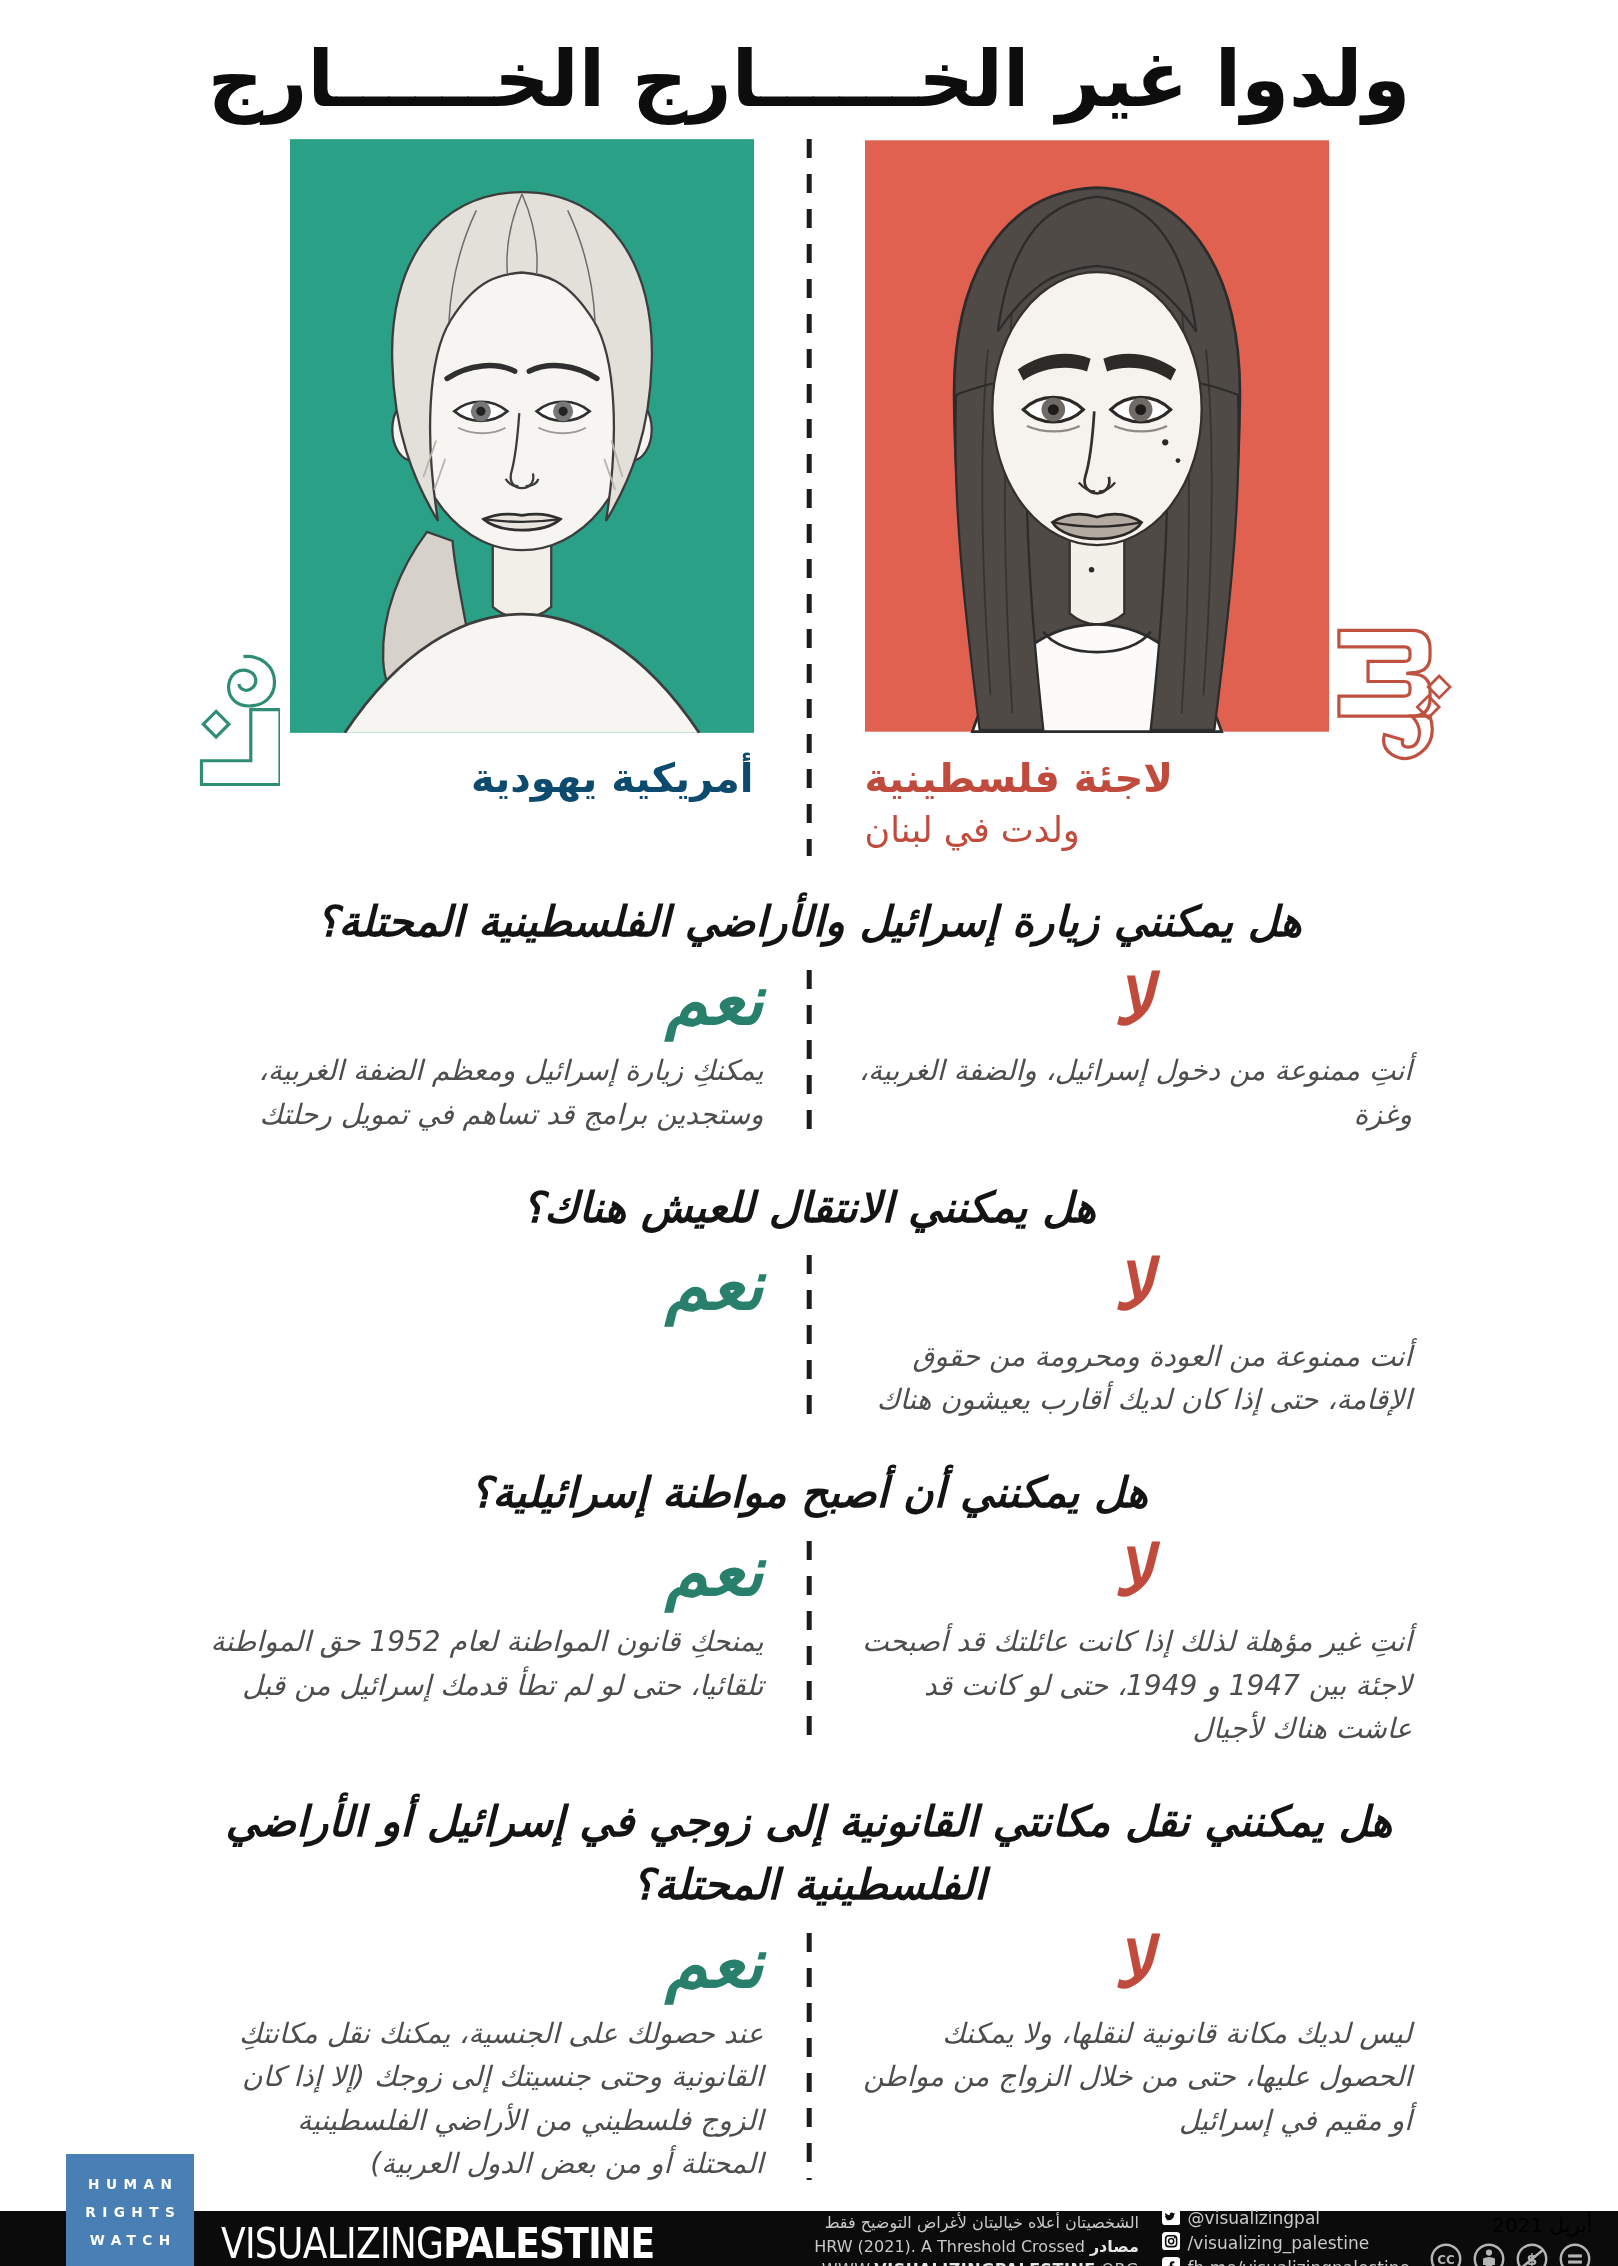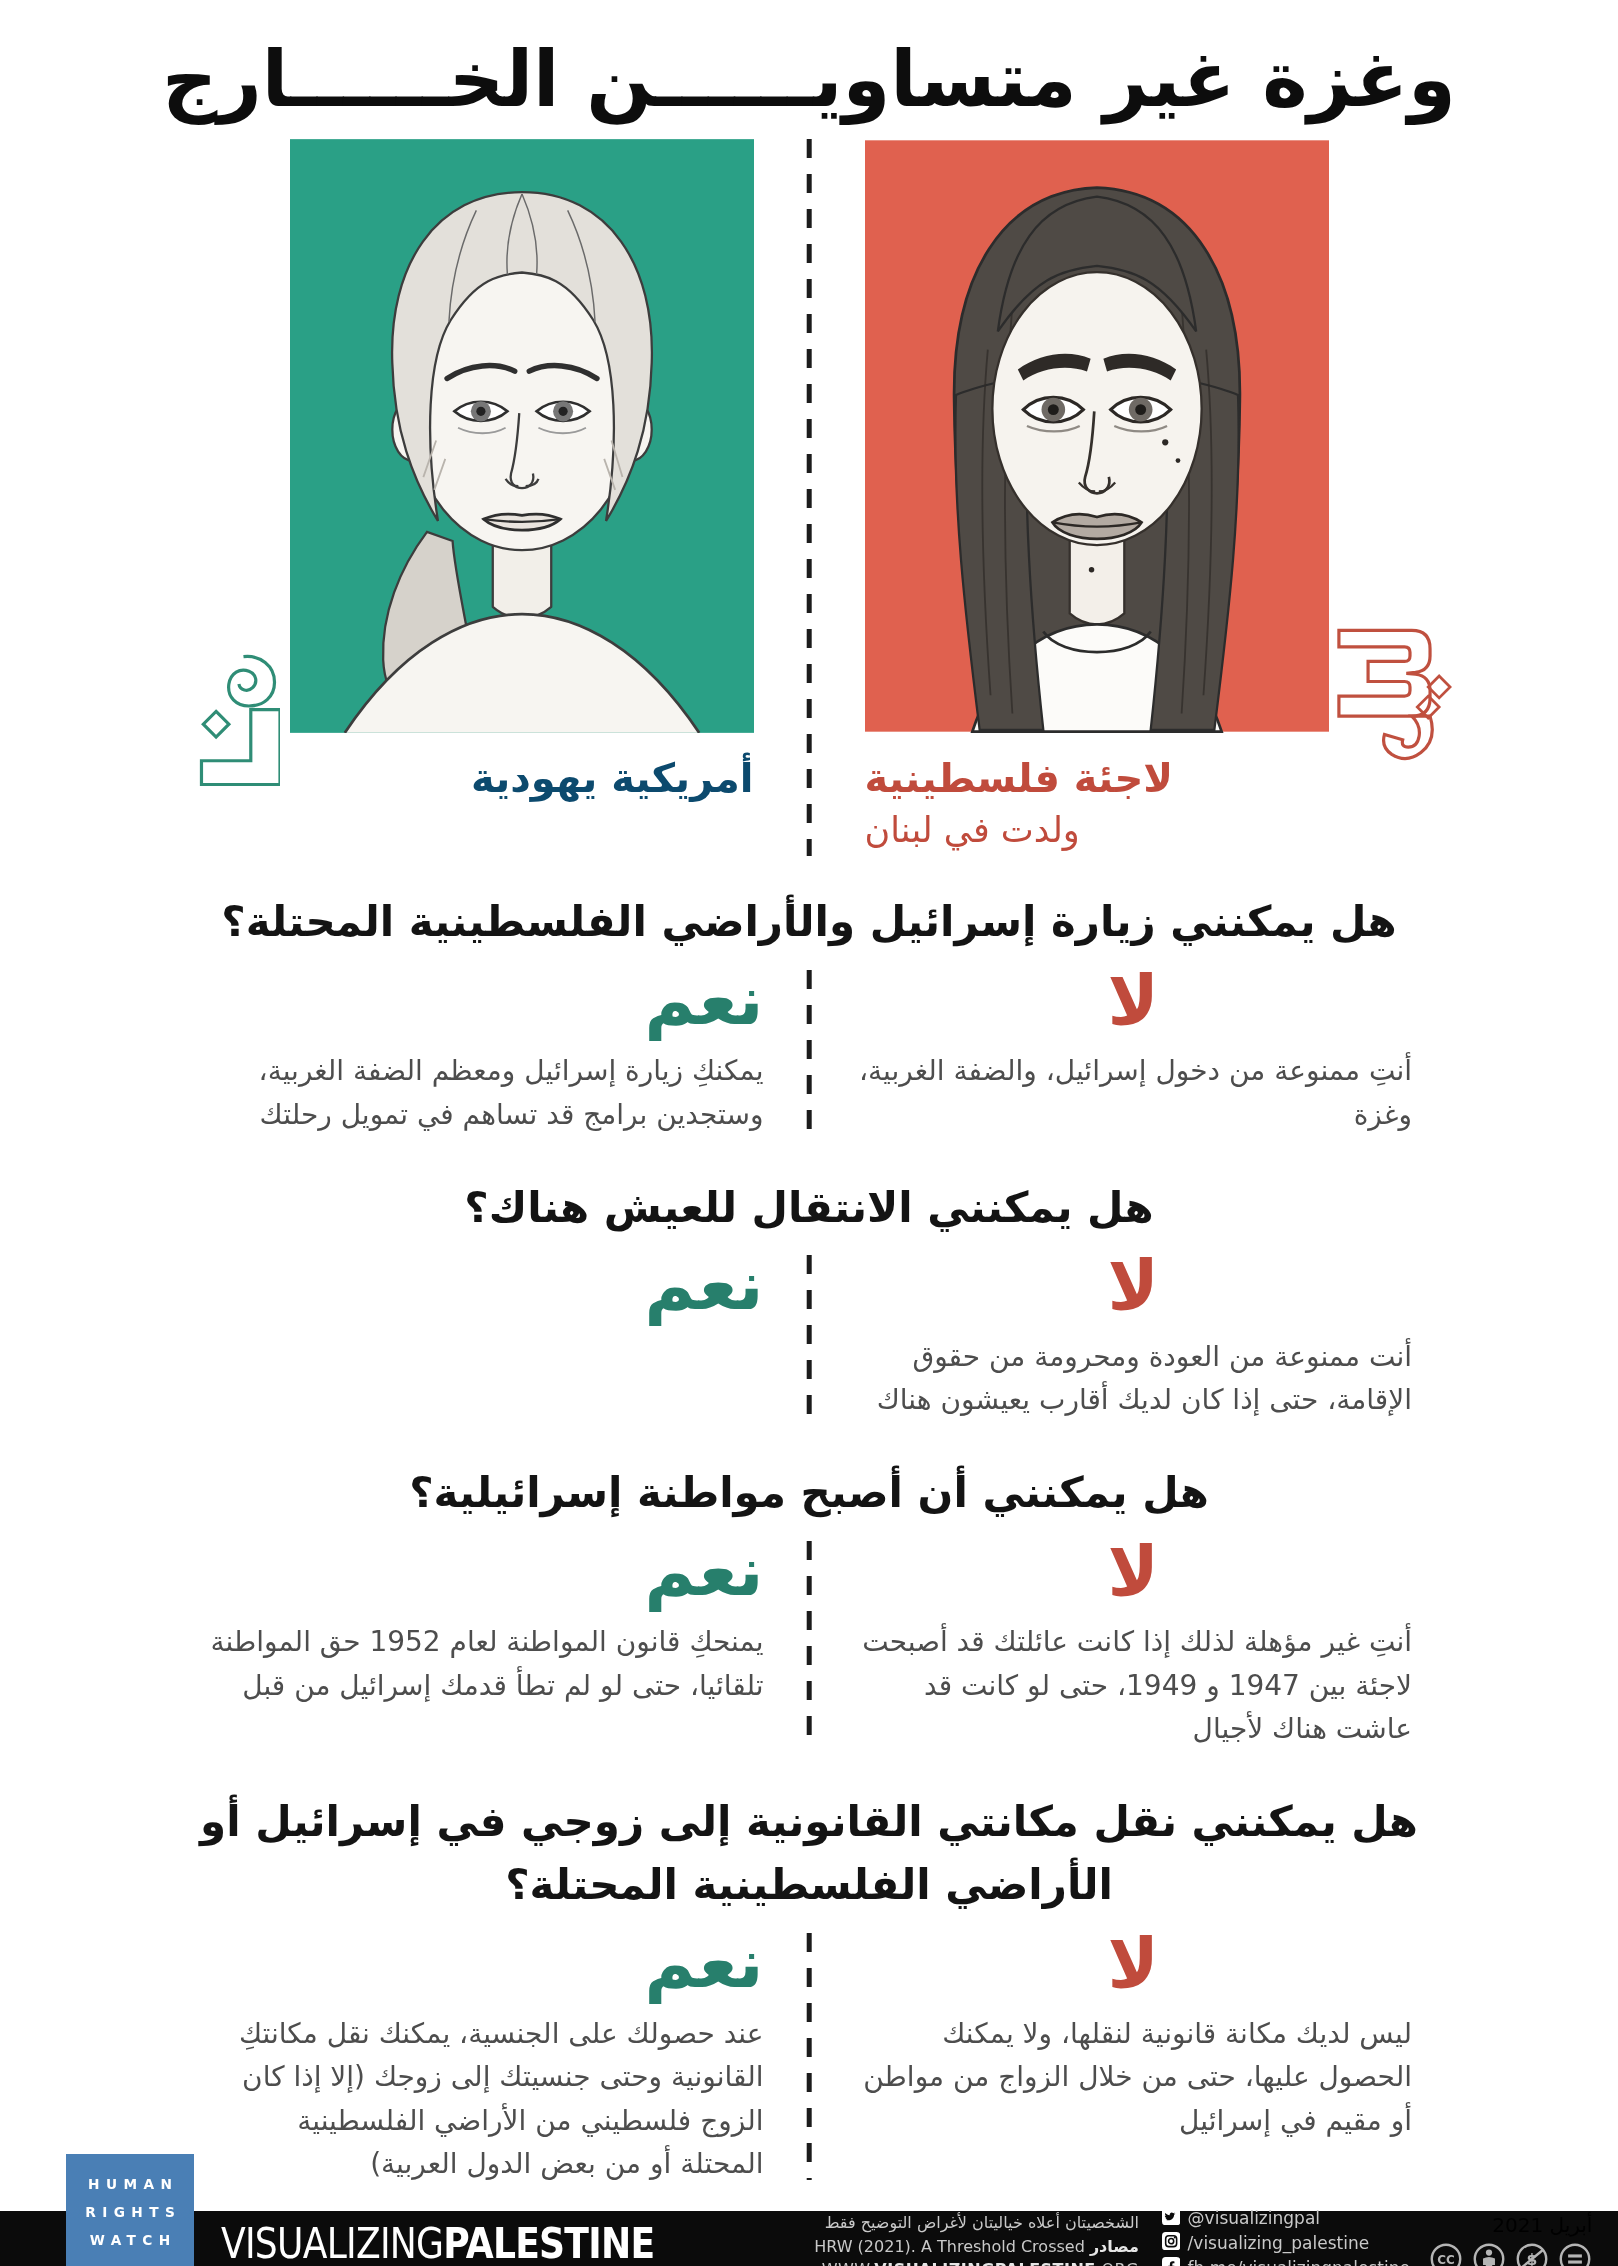--- a/index.html
+++ b/index.html
@@ -26,21 +26,21 @@
   .col-refugee .p-name, .col-refugee .p-sub { color:#c04b3c; }
   .col-american { text-align:right; }
   .col-american .p-name, .col-american .p-sub { color:#0c4a6e; }
 
   
   .deco { position:absolute; }
   .deco-left  { left:196px; top:629px; }
   .deco-right { right:166px; top:601px; }
 
   
-  .qa { margin-top:40px; }
+  .qa { margin-top:40px;font-style:italic; }
   .qa h2 { text-align:center; font-size:42px; font-weight:bold; color:#141414;
     line-height:1.5; max-width:1352px; margin:0 auto; letter-spacing:-0.9px; }
   .answers { position:relative; width:1206px; margin:7.3px auto 0;
     display:grid; grid-template-columns:1fr 1fr; column-gap:91px; }
   .answers .divider-v { top:9.1px; bottom:5.5px; }
   .ans-col p { margin-top:9.1px; font-size:28px; line-height:1.55; color:#4d4d4d; text-align:right; }
   .ans-label { font-size:69px; font-weight:bold; line-height:1.15; }
   .no-col  .ans-label { color:#c04b3c; text-align:center; }
   .yes-col .ans-label { color:#277f6c; text-align:right; }
 
@@ -63,21 +63,21 @@
   .social-row { display:flex; align-items:center; gap:7.3px; }
   .date-cc { position:absolute; right:25.6px; bottom:11px; width:163px; }
   .date-label { color:#000000; font-size:20px; text-align:right; }
   .cc-row { margin-top:4.6px; display:flex; justify-content:space-between; direction:ltr; }
 </style>
 </head>
 <body>
 
 <div class="page">
 
-  <h1 class="main-title">وغزة غير متساويــــــن الخــــــارج</h1>
+  <h1 class="main-title">ولدوا غير الخــــــارج الخــــــارج</h1>
 
   <div class="deco deco-left">
     <svg width="84" height="137" viewBox="0 0 92 150" fill="none">
       <path d="M52,4 C70,2 86,14 86,32 C86,48 74,58 58,58 C44,58 34,48 36,34 C38,22 48,16 58,20 C66,23 68,32 62,38 C57,43 48,41 47,34" stroke="#2f8d76" stroke-width="3.5"></path>
       <path d="M22,64 l14,14 -14,14 -14,-14 z" stroke="#2f8d76" stroke-width="3.5"></path>
       <path d="M60,62 l0,56 -54,0 0,26 86,0 0,-82 z" stroke="#2f8d76" stroke-width="3.5"></path>
     </svg>
   </div>
   <div class="deco deco-right">
     <svg width="115" height="144" viewBox="0 0 126 158" fill="none">

